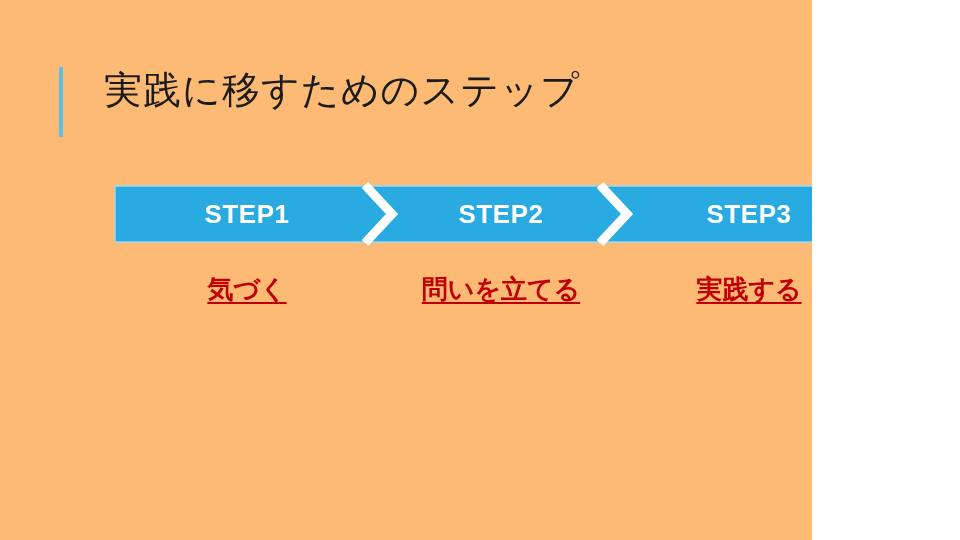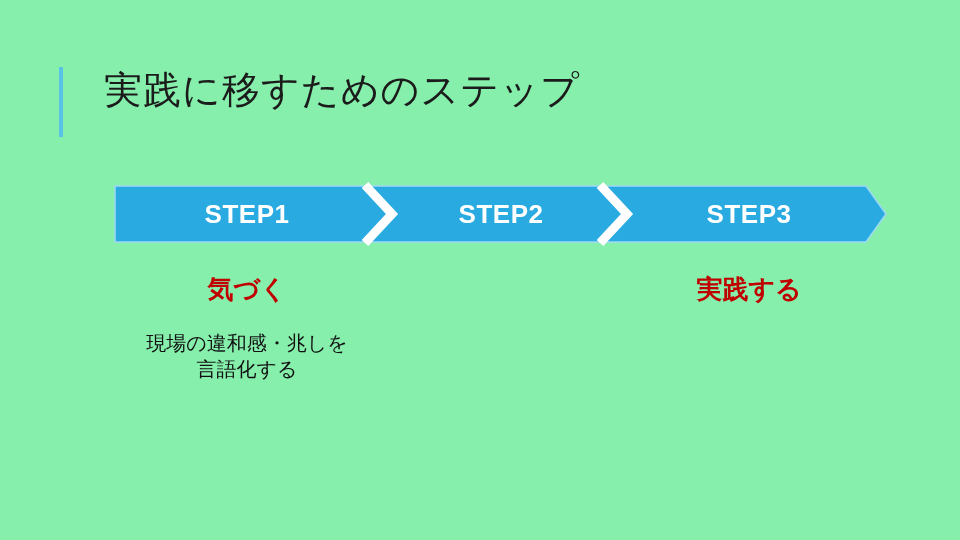--- a/index.html
+++ b/index.html
@@ -3,23 +3,23 @@
 <meta charset="utf-8">
 <style>
   html, body {
     margin: 0;
     padding: 0;
     background: #ffffff;
     font-family: "Liberation Sans", "DejaVu Sans", sans-serif;
   }
   .slide {
     position: relative;
-    width: 960px;
+    width: 812px;
     height: 540px;
-    background: #86efac;
+    background: #fdba74;
     overflow: hidden;
   }
   
   .accent-bar {
     position: absolute;
     left: 59px;
     top: 67px;
     width: 4px;
     height: 70px;
   }
@@ -59,20 +59,21 @@
     width: 260px;
     text-align: center;
   }
   .col-1 { left: 117px; }
   .col-2 { left: 371px; }
   .col-3 { left: 619px; }
   .col-heading {
     font-size: 26px;
     font-weight: 700;
     line-height: 34px;
+    text-decoration: underline;
     text-decoration-thickness: 2px;
     text-underline-offset: 4px;
     white-space: nowrap;
   }
   .col-desc {
     margin-top: 24px;
     font-size: 20px;
     line-height: 26px;
     color: #111111;
     white-space: pre-line;
@@ -90,24 +91,23 @@
     <polygon points="0,1 751,1 771,29 751,57 0,57" fill="#29ABE2" stroke="#9FD9F3" stroke-width="1.5"></polygon>
     <polyline points="250,0 277,29 250,58" fill="none" stroke="#FFFFFF" stroke-width="9"></polyline>
     <polyline points="485,0 512,29 485,58" fill="none" stroke="#FFFFFF" stroke-width="9"></polyline>
     <text x="132" y="38">STEP1</text>
     <text x="386" y="38">STEP2</text>
     <text x="634" y="38">STEP3</text>
   </svg>
 
   <div class="col col-1">
     <div class="col-heading" style="color: rgb(192, 0, 0); text-decoration-color: rgb(192, 0, 0);">気づく</div>
-    <div class="col-desc">現場の違和感・兆しを
-言語化する</div>
   </div>
 
   <div class="col col-2">
+    <div class="col-heading" style="color: rgb(192, 0, 0); text-decoration-color: rgb(192, 0, 0);">問いを立てる</div>
   </div>
 
   <div class="col col-3">
     <div class="col-heading" style="color: rgb(192, 0, 0); text-decoration-color: rgb(192, 0, 0);">実践する</div>
   </div>
 
 </div>
 
 </body></html>

